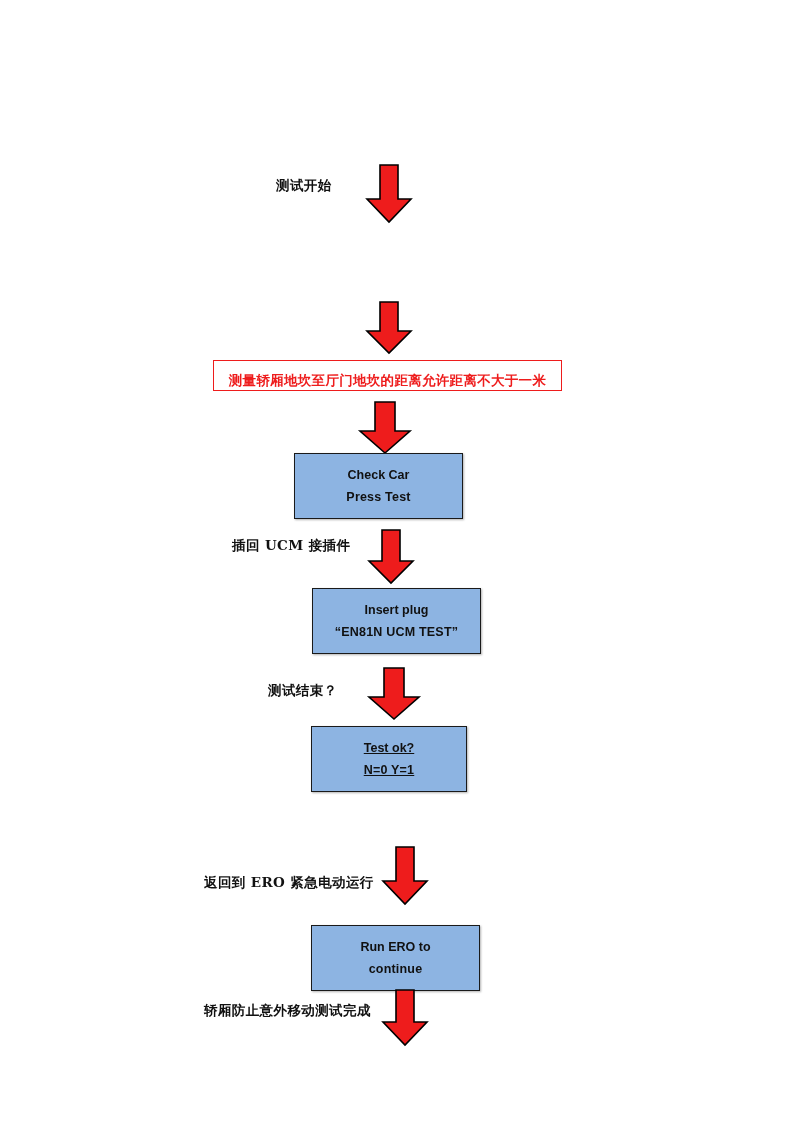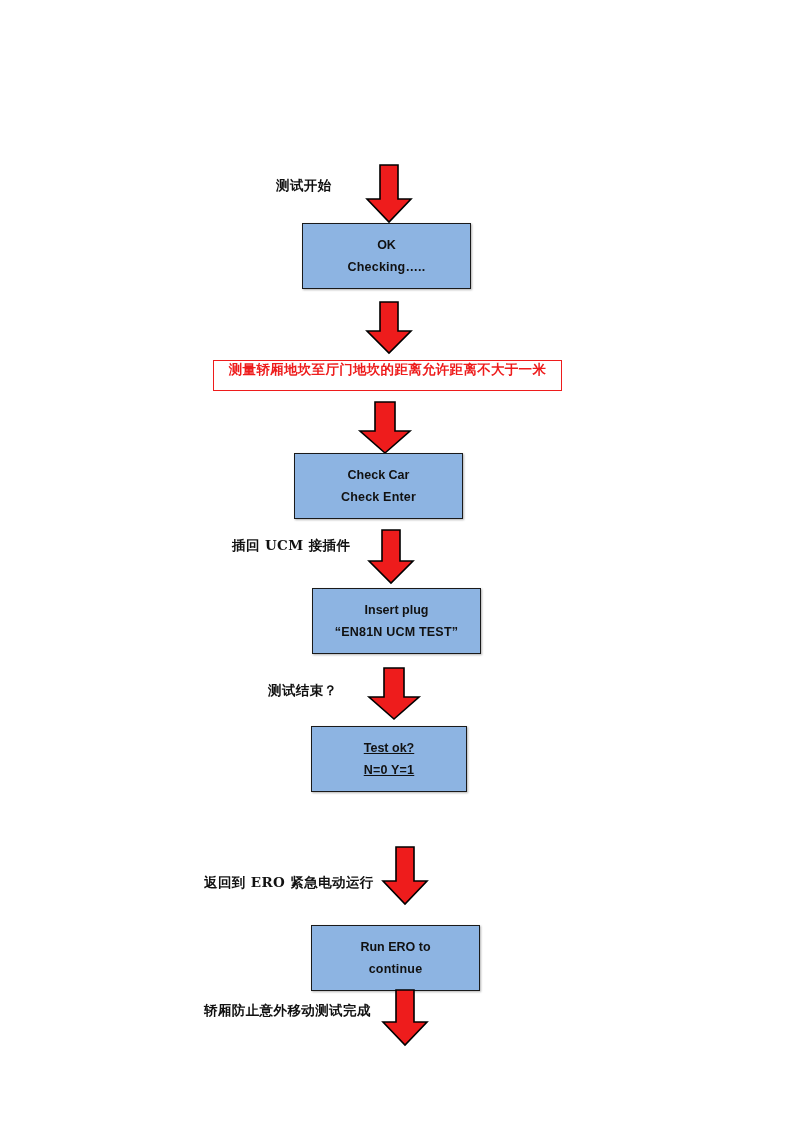--- a/index.html
+++ b/index.html
@@ -37,21 +37,21 @@
   }
   .node .line1 { margin-bottom: 9px; }
   .node .line2 { letter-spacing: 0.2px; }
   .note-box {
     position: absolute;
     box-sizing: border-box;
     border: 1px solid #ee1c1c;
     background: #ffffff;
     color: #ee1c1c;
     display: flex;
-    align-items: flex-start;
+    align-items: flex-end;
     justify-content: center;
     font-family: "DejaVu Serif", "Liberation Serif", serif;
     font-size: 13.5px;
     font-weight: bold;
     letter-spacing: 0.3px;
   }
   .cn-label {
     position: absolute;
     color: #111111;
     font-family: "DejaVu Serif", "Liberation Serif", serif;
@@ -71,44 +71,40 @@
 <div id="canvas">
 
   <div class="cn-label" style="left:276px; top:177px;">测试开始</div>
 
   <div class="arrow" style="left:364px; top:163px;">
     <svg width="50" height="62" viewBox="0 0 50 62">
       <polygon points="16,2 34,2 34,36 47,36 25,59 3,36 16,36" fill="#ee1c1c" stroke="#000000" stroke-width="1.6" stroke-linejoin="miter"></polygon>
     </svg>
   </div>
 
-  <div class="node" style="left:302px; top:223px; width:169px; height:66px;">
-    <div class="line1">OK</div>
-    <div class="line2">Checking…..</div>
-  </div>
 
   <div class="arrow" style="left:364px; top:300px;">
     <svg width="50" height="56" viewBox="0 0 50 56">
       <polygon points="16,2 34,2 34,31 47,31 25,53 3,31 16,31" fill="#ee1c1c" stroke="#000000" stroke-width="1.6" stroke-linejoin="miter"></polygon>
     </svg>
   </div>
 
   <div class="note-box" style="left:213px; top:360px; width:349px; height:31px;">
     <span>测量轿厢地坎至厅门地坎的距离允许距离不大于一米</span>
   </div>
 
   <div class="arrow" style="left:357px; top:400px;">
     <svg width="56" height="56" viewBox="0 0 56 56">
       <polygon points="18,2 38,2 38,31 53,31 28,53 3,31 18,31" fill="#ee1c1c" stroke="#000000" stroke-width="1.6" stroke-linejoin="miter"></polygon>
     </svg>
   </div>
 
   <div class="node" style="left:294px; top:453px; width:169px; height:66px;">
     <div class="line1">Check Car</div>
-    <div class="line2">Check   Enter</div>
+    <div class="line2">Press   Test</div>
   </div>
 
   <div class="cn-label" style="left:232px; top:537px;">插回 UCM 接插件</div>
 
   <div class="arrow" style="left:366px; top:528px;">
     <svg width="50" height="58" viewBox="0 0 50 58">
       <polygon points="16,2 34,2 34,33 47,33 25,55 3,33 16,33" fill="#ee1c1c" stroke="#000000" stroke-width="1.6" stroke-linejoin="miter"></polygon>
     </svg>
   </div>
 

